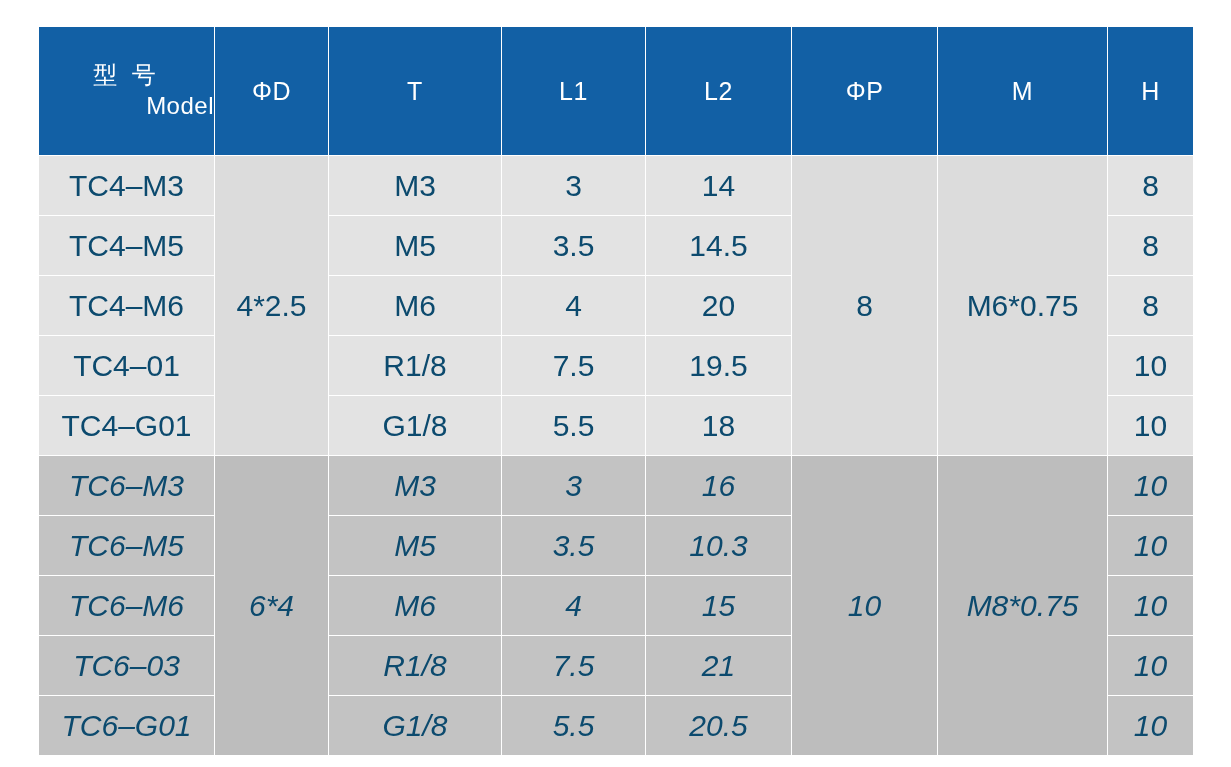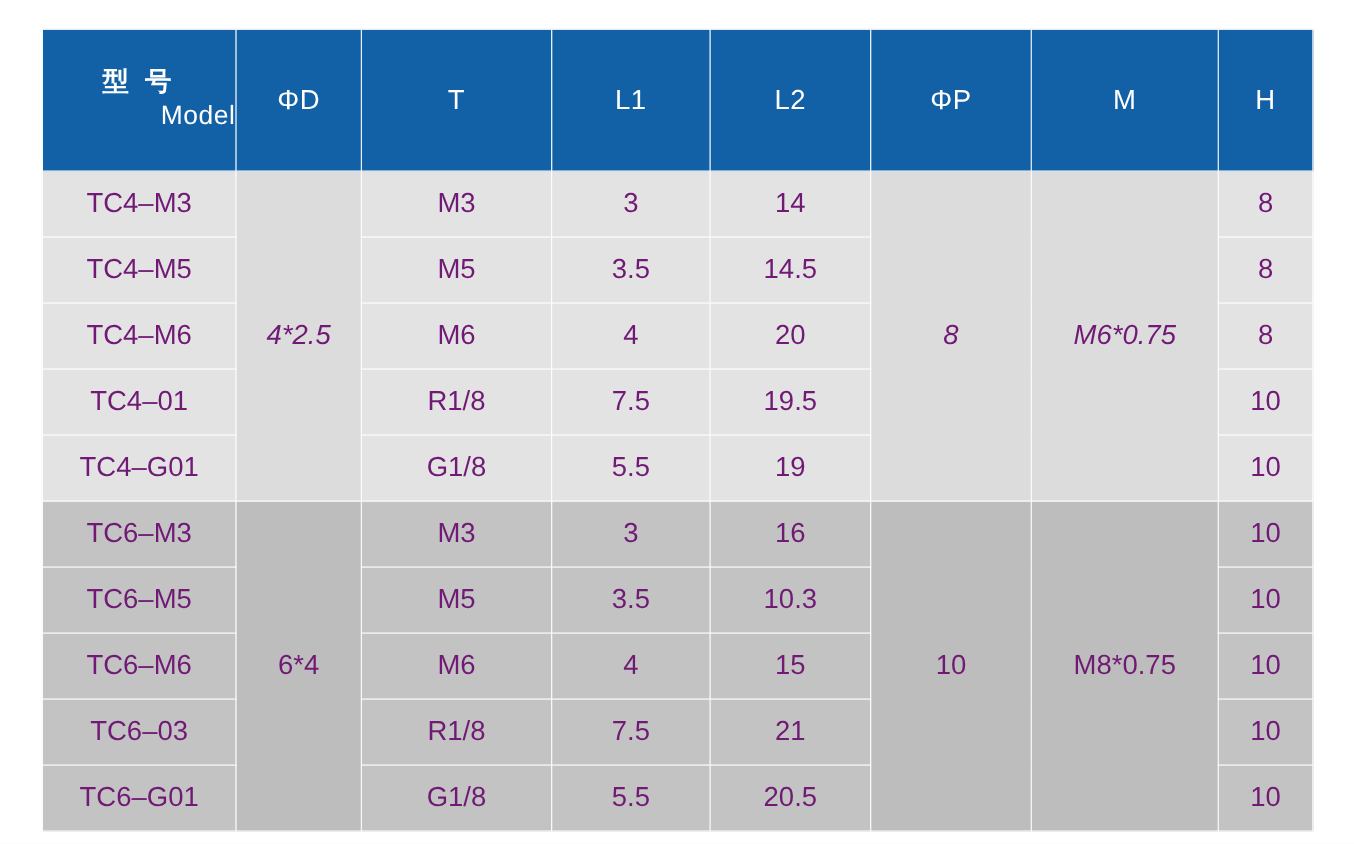--- a/index.html
+++ b/index.html
@@ -41,40 +41,40 @@
     height: 128px;
     letter-spacing: 0.5px;
   }
   th.model-head {
     font-size: 24px;
     line-height: 1.28;
   }
   th.model-head .cn {
     letter-spacing: 4px;
     display: block;
-    font-weight: bold;
+    font-weight: normal;
   }
   th.model-head .en {
     display: block;
     text-align: right;
   }
   tbody td {
-    font-size: 25px;
-    color: #701a75;
+    font-size: 30px;
+    color: #0c4a6e;
     height: 59px;
   }
   tr.g1 td {
     background: #e3e3e3;
   }
   tr.g1 td.merge {
     background: #dcdcdc;
-    font-style: italic;
   }
   tr.g2 td {
     background: #c3c3c3;
+    font-style: italic;
   }
   tr.g2 td.merge {
     background: #bdbdbd;
     text-align: center;
   }
   
   col.c-model { width: 176px; }
   col.c-d     { width: 114px; }
   col.c-t     { width: 173px; }
   col.c-l1    { width: 144px; }
@@ -143,21 +143,21 @@
         <td>TC4–01</td>
         <td>R1/8</td>
         <td>7.5</td>
         <td>19.5</td>
         <td>10</td>
       </tr>
       <tr class="g1">
         <td>TC4–G01</td>
         <td>G1/8</td>
         <td>5.5</td>
-        <td>19</td>
+        <td>18</td>
         <td>10</td>
       </tr>
 
       <tr class="g2">
         <td>TC6–M3</td>
         <td class="merge" rowspan="5">6*4</td>
         <td>M3</td>
         <td>3</td>
         <td>16</td>
         <td class="merge" rowspan="5">10</td>

